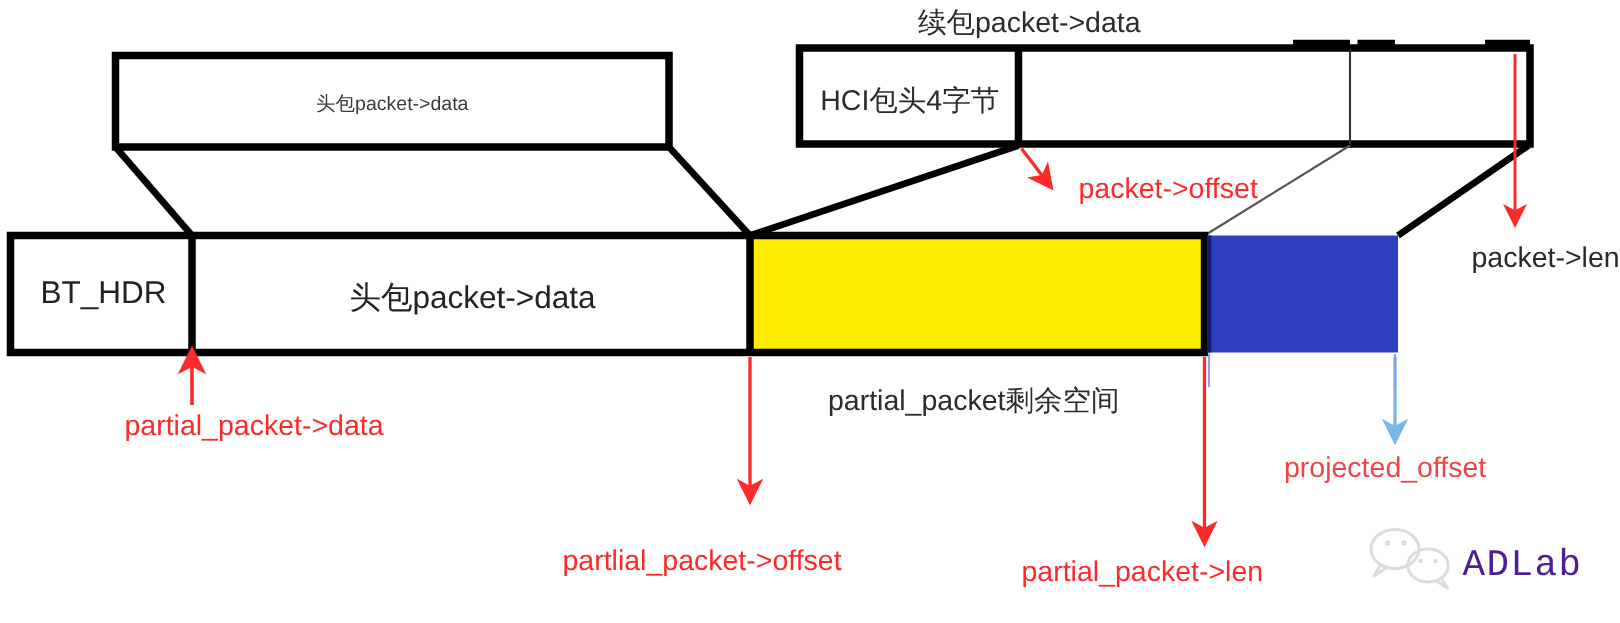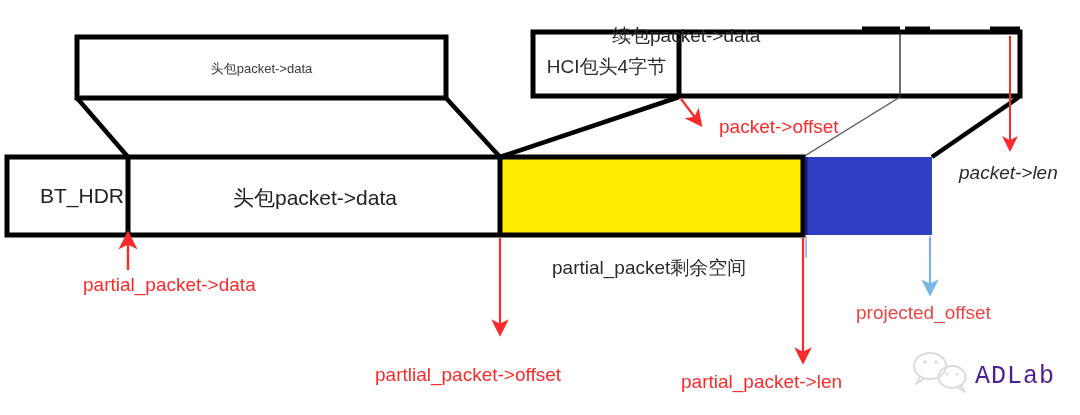--- a/index.html
+++ b/index.html
@@ -100,31 +100,31 @@
     <path d="M803,238 L803,356" fill="none" stroke="#fb2a2a" stroke-width="2.2" marker-end="url(#arrow-red)"></path>
 
     <path d="M930,238 L930,288" fill="none" stroke="#7ab7e8" stroke-width="2.2" marker-end="url(#arrow-lblue)"></path>
 
     <line x1="806" y1="236" x2="806" y2="258" stroke="#8aa0e8" stroke-width="1.4"></line>
     <line x1="930" y1="236" x2="930" y2="258" stroke="#8aa0e8" stroke-width="1.4"></line>
   </svg>
 
   <div class="box-label t-small" style="left:77px; top:60px; width:369px;">头包packet-&gt;data</div>
 
-  <div class="lbl t-mid" style="left:612px; top:6px;margin-top:20px;">续包packet-&gt;data</div>
+  <div class="lbl t-mid" style="left:612px; top:6px;">续包packet-&gt;data</div>
 
   <div class="box-label t-mid" style="left:534px; top:54px; width:145px;">HCI包头4字节</div>
   <div class="box-label t-mid" style="left:901px; top:54px; width:118px;"></div>
 
-  <div class="box-label t-main" style="left:10px; top:184px; width:118px;padding-left:13px;">BT_HDR</div>
+  <div class="box-label t-main" style="left:10px; top:184px; width:118px;">BT_HDR</div>
   <div class="box-label t-main" style="left:130px; top:184px; width:370px;">头包packet-&gt;data</div>
 
   <div class="lbl t-red" style="left:719px; top:117px;">packet-&gt;offset</div>
 
-  <div class="lbl t-black" style="left:959px; top:163px;font-style:italic;">packet-&gt;len</div>
+  <div class="lbl t-black" style="left:981px; top:163px;">packet-&gt;len</div>
 
   <div class="lbl t-red" style="left:83px; top:275px;">partial_packet-&gt;data</div>
 
   <div class="lbl t-black" style="left:552px; top:258px;">partial_packet剩余空间</div>
 
   <div class="lbl t-red" style="left:375px; top:365px;">partlial_packet-&gt;offset</div>
 
   <div class="lbl t-red" style="left:681px; top:372px;">partial_packet-&gt;len</div>
 
   <div class="lbl t-blue" style="left:856px; top:303px;">projected_offset</div>

